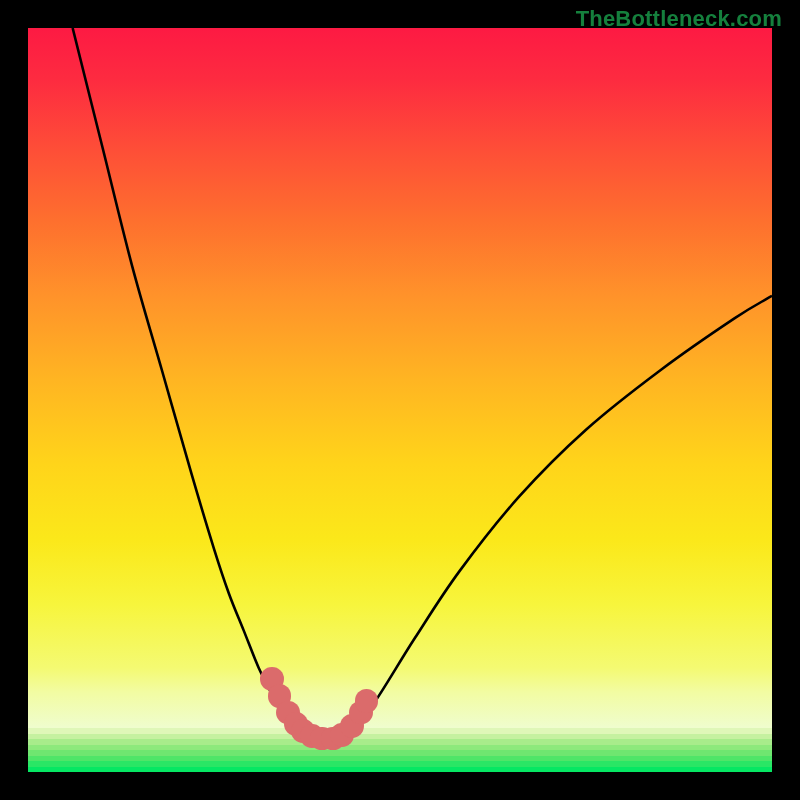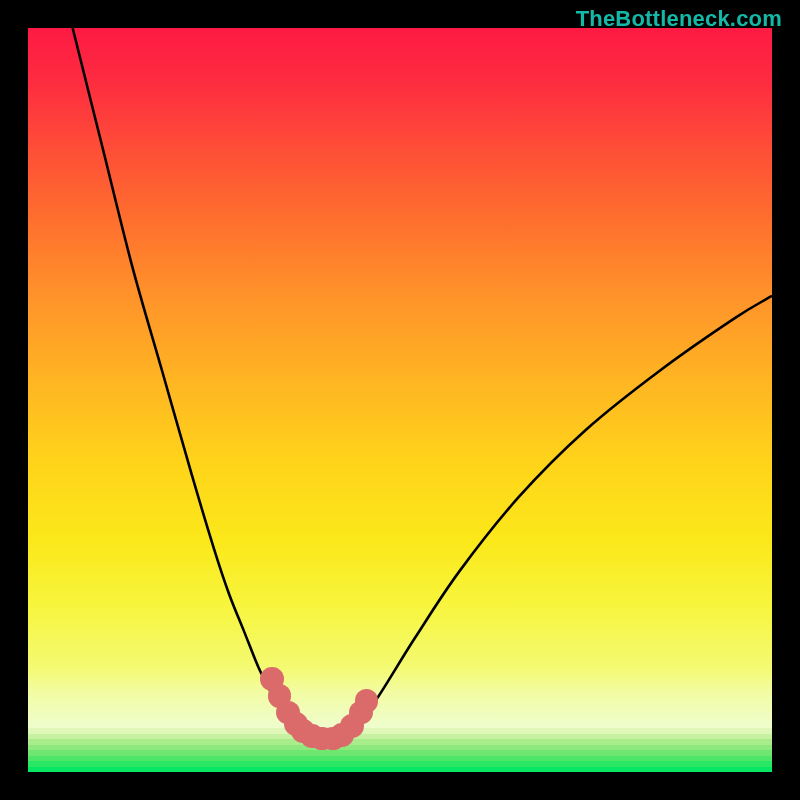--- a/index.html
+++ b/index.html
@@ -10,21 +10,21 @@
     background: #000;
     position: relative;
   }
   .watermark {
     position: absolute;
     top: 6px;
     right: 18px;
     font-family: Arial, Helvetica, sans-serif;
     font-size: 22px;
     font-weight: 600;
-    color: #14b8a6;
+    color: #15803d;
     letter-spacing: 0.2px;
   }
   .plot {
     position: absolute;
     left: 28px;
     top: 28px;
     width: 744px;
     height: 744px;
     overflow: hidden;
   }

